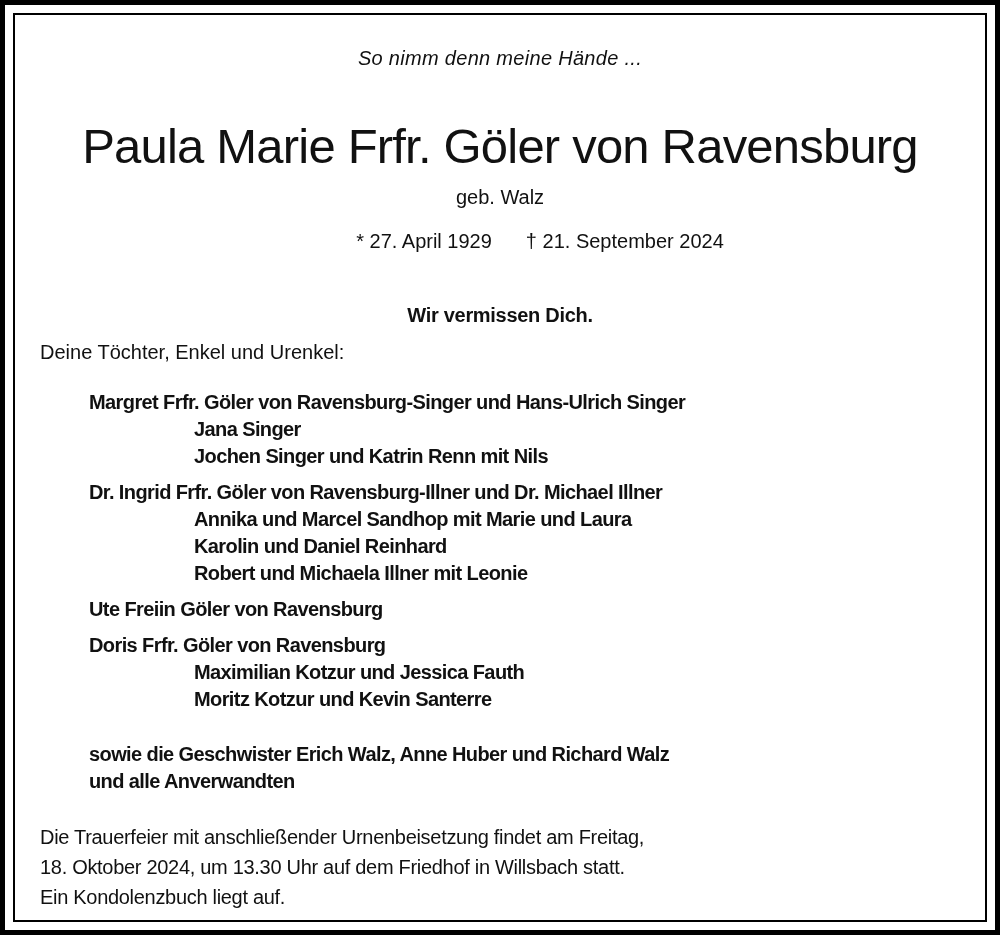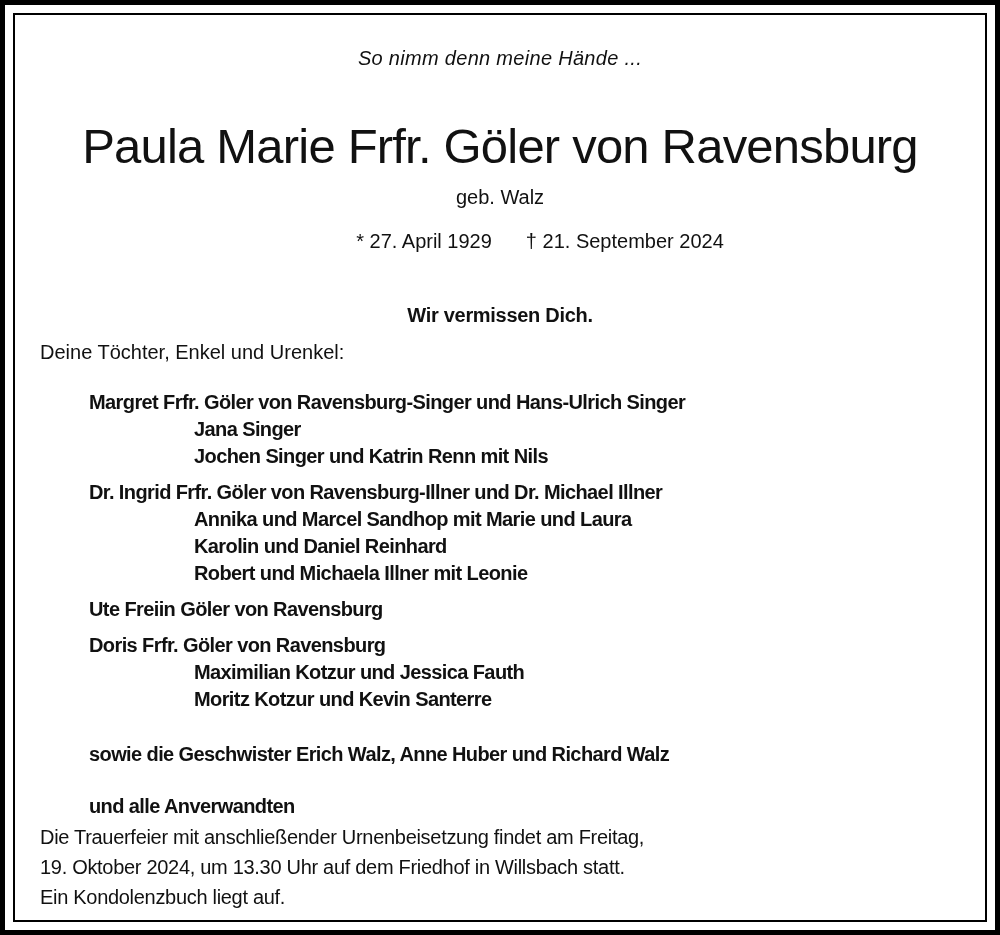--- a/index.html
+++ b/index.html
@@ -54,18 +54,18 @@
   <div class="abs fam lvl2" style="top:535px">Karolin und Daniel Reinhard</div>
   <div class="abs fam lvl2" style="top:562px">Robert und Michaela Illner mit Leonie</div>
 
   <div class="abs fam lvl1" style="top:598px">Ute Freiin Göler von Ravensburg</div>
 
   <div class="abs fam lvl1" style="top:634px">Doris Frfr. Göler von Ravensburg</div>
   <div class="abs fam lvl2" style="top:661px">Maximilian Kotzur und Jessica Fauth</div>
   <div class="abs fam lvl2" style="top:688px">Moritz Kotzur und Kevin Santerre</div>
 
   <div class="abs fam lvl1" style="top:743px">sowie die Geschwister Erich Walz, Anne Huber und Richard Walz</div>
-  <div class="abs fam lvl1" style="top:795px">und alle Anverwandten</div>
+  <div class="abs fam lvl1" style="top:770px">und alle Anverwandten</div>
 
   <div class="abs footer" style="top:826px">Die Trauerfeier mit anschließender Urnenbeisetzung findet am Freitag,</div>
-  <div class="abs footer" style="top:856px">19. Oktober 2024, um 13.30 Uhr auf dem Friedhof in Willsbach statt.</div>
+  <div class="abs footer" style="top:856px">18. Oktober 2024, um 13.30 Uhr auf dem Friedhof in Willsbach statt.</div>
   <div class="abs footer" style="top:886px">Ein Kondolenzbuch liegt auf.</div>
 </div>
 
 </body></html>

